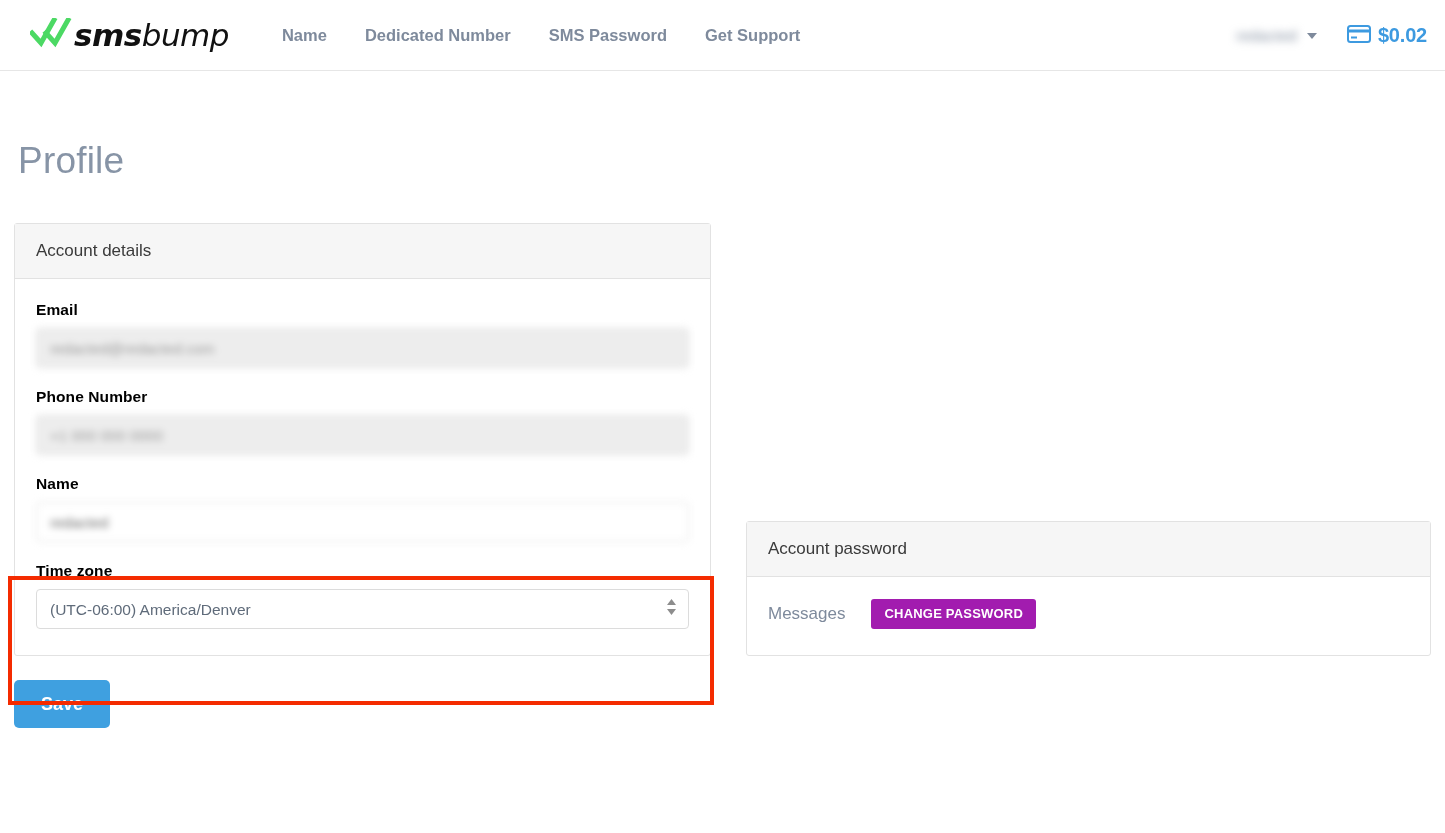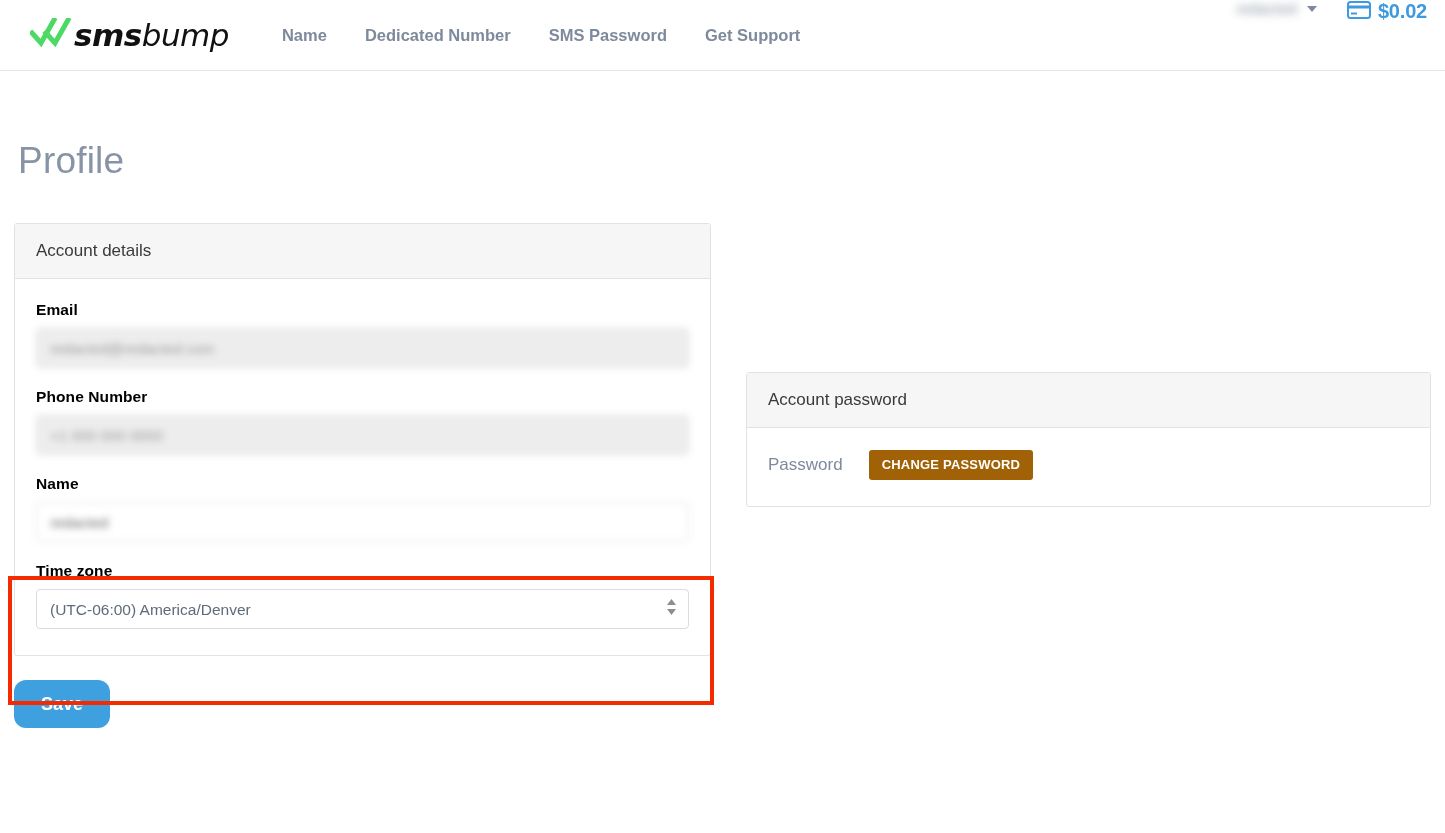--- a/index.html
+++ b/index.html
@@ -57,21 +57,21 @@
     cursor: pointer;
     text-decoration: none;
   }
 
   .header-right {
     position: absolute;
     right: 18px;
     top: 0;
     height: 71px;
     display: flex;
-    align-items: flex-start;
+    align-items: center;
   }
   .user-menu {
     display: flex;
     align-items: center;
     cursor: pointer;
     margin-right: 30px;
   }
   .user-name-blur {
     font-size: 15px;
     color: #7e8a9c;
@@ -109,21 +109,21 @@
     margin: 71px 0 17px 18px;
     line-height: 1;
     letter-spacing: 0.2px;
   }
 
   .content {
     position: relative;
     margin-top: 44px;
     padding: 0 14px;
     display: flex;
-    align-items: center;
+    align-items: flex-end;
   }
 
   .panel {
     background: #ffffff;
     border: 1px solid #e2e2e2;
     border-radius: 3px;
   }
   .panel-left  { width: 699px; margin-right: 35px; }
   .panel-right { width: 697px; }
 
@@ -202,39 +202,39 @@
     z-index: 5;
   }
 
   .pw-row { display: flex; align-items: center; }
   .pw-label {
     font-size: 17px;
     color: #7e8a9c;
     margin-right: 26px;
   }
   .btn-change-password {
-    background: #a16207;
+    background: #a21caf;
     color: #ffffff;
     border: none;
     border-radius: 3px;
     font-size: 13px;
     font-weight: bold;
     letter-spacing: 0.2px;
     padding: 8px 13px 9px 13px;
     cursor: pointer;
     font-family: "Liberation Sans", sans-serif;
     line-height: 1;
   }
 
   .save-wrap { padding: 0 14px; margin-top: 24px; }
   .btn-save {
     background: #3fa0e0;
     color: #ffffff;
     border: none;
-    border-radius: 12px;
+    border-radius: 5px;
     font-size: 18px;
     font-weight: bold;
     padding: 15px 27px;
     cursor: pointer;
     font-family: "Liberation Sans", sans-serif;
     line-height: 1;
   }
 </style>
 </head>
 <body>
@@ -314,21 +314,21 @@
         </div>
       </div>
 
     </div>
   </div>
 
   <div class="panel panel-right">
     <div class="panel-header">Account password</div>
     <div class="panel-body">
       <div class="pw-row">
-        <span class="pw-label">Password</span>
+        <span class="pw-label">Messages</span>
         <button class="btn-change-password">CHANGE PASSWORD</button>
       </div>
     </div>
   </div>
 
   <div class="annotation-box"></div>
 </div>
 
 <div class="save-wrap">
   <button class="btn-save">Save</button>

